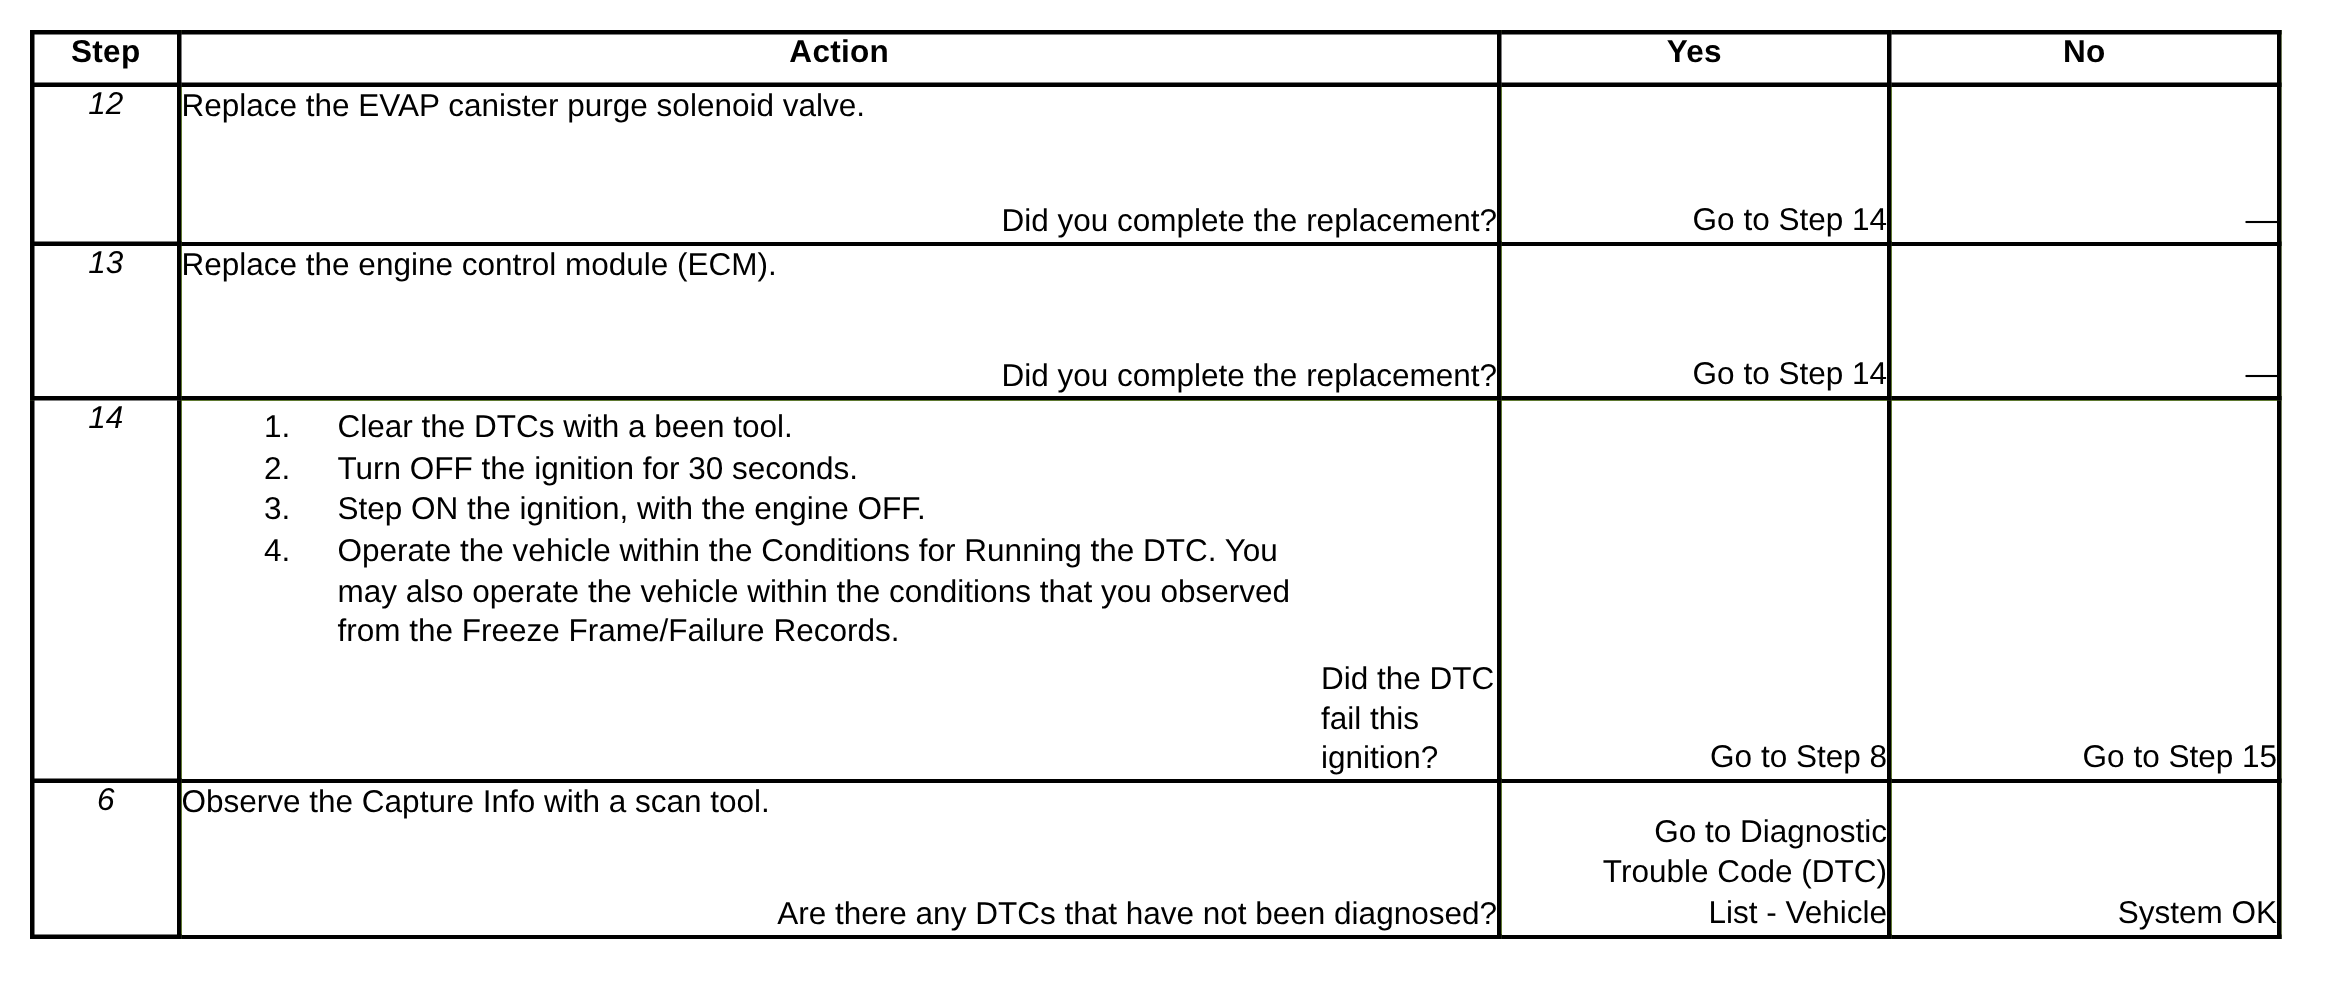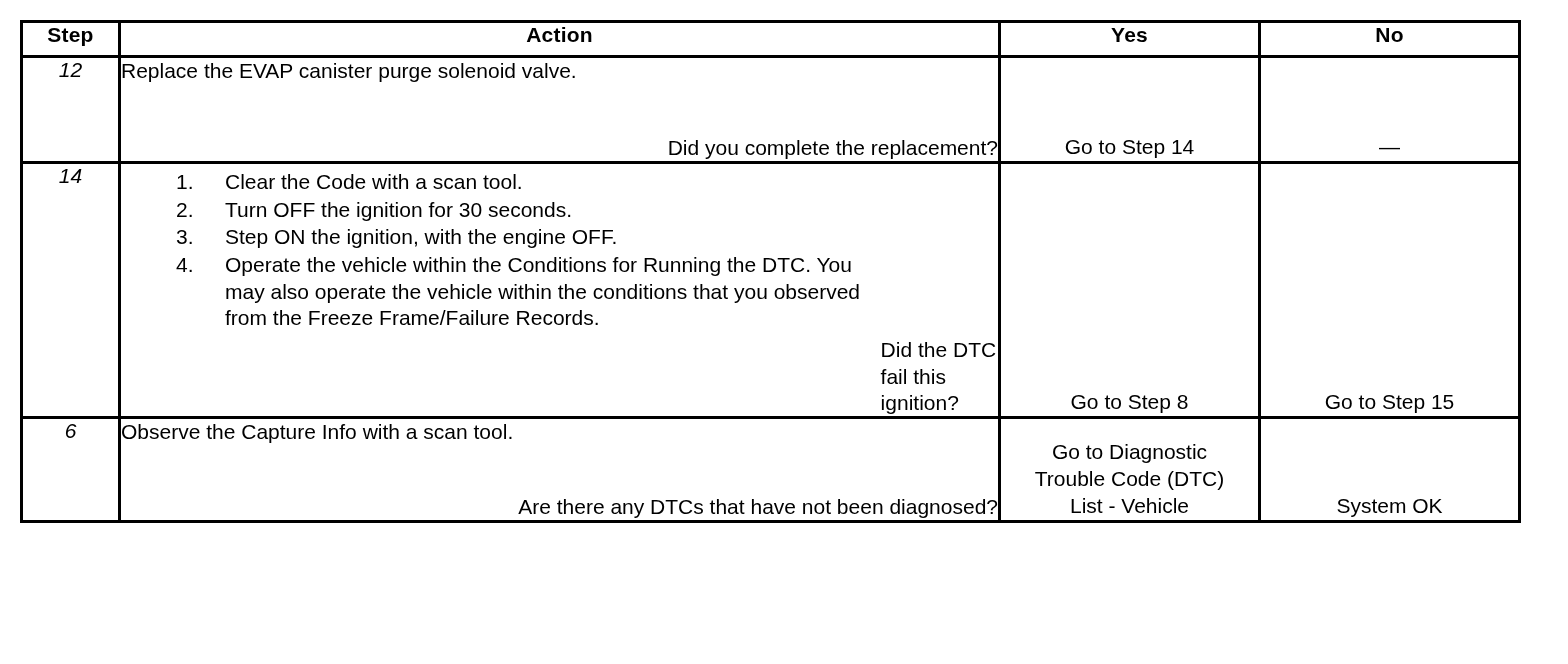--- a/index.html
+++ b/index.html
@@ -106,21 +106,21 @@
     position: absolute;
     left: 55px;
     top: 0;
     width: 34px;
     text-align: left;
   }
 
   
   td.yes-cell, td.no-cell {
     position: relative;
-    text-align: center;
+    text-align: right;
     font-size: 21px;
     line-height: 1.28;
     padding: 4px 6px 4px 6px;
   }
   .answer-inner {
     display: flex;
     flex-direction: column;
     justify-content: flex-end;
     height: 100%;
     min-height: 100%;
@@ -184,29 +184,52 @@
         </td>
         <td class="no-cell dash-cell">
           <div class="answer-inner">
             <div class="answer-lines">
               <span class="ln">—</span>
             </div>
           </div>
         </td>
       </tr>
 
+      <tr class="r13">
+        <td class="step-cell">13</td>
+        <td class="action-cell">
+          <div class="action-inner">
+            <div class="action-lead">Replace the engine control module (ECM).</div>
+            <div class="action-question">Did you complete the replacement?</div>
+          </div>
+        </td>
+        <td class="yes-cell">
+          <div class="answer-inner">
+            <div class="answer-lines">
+              <span class="ln">Go to Step 14</span>
+            </div>
+          </div>
+        </td>
+        <td class="no-cell dash-cell">
+          <div class="answer-inner">
+            <div class="answer-lines">
+              <span class="ln">—</span>
+            </div>
+          </div>
+        </td>
+      </tr>
 
       <tr class="r14">
         <td class="step-cell">14</td>
         <td class="action-cell">
           <div class="action-inner">
             <ol class="step-list">
               <li>
                 <span class="num">1.</span>
-                <span class="txt">Clear the Code with a scan tool.</span>
+                <span class="txt">Clear the DTCs with a been tool.</span>
               </li>
               <li>
                 <span class="num">2.</span>
                 <span class="txt">Turn OFF the ignition for 30 seconds.</span>
               </li>
               <li>
                 <span class="num">3.</span>
                 <span class="txt">Step ON the ignition, with the engine OFF.</span>
               </li>
               <li>

